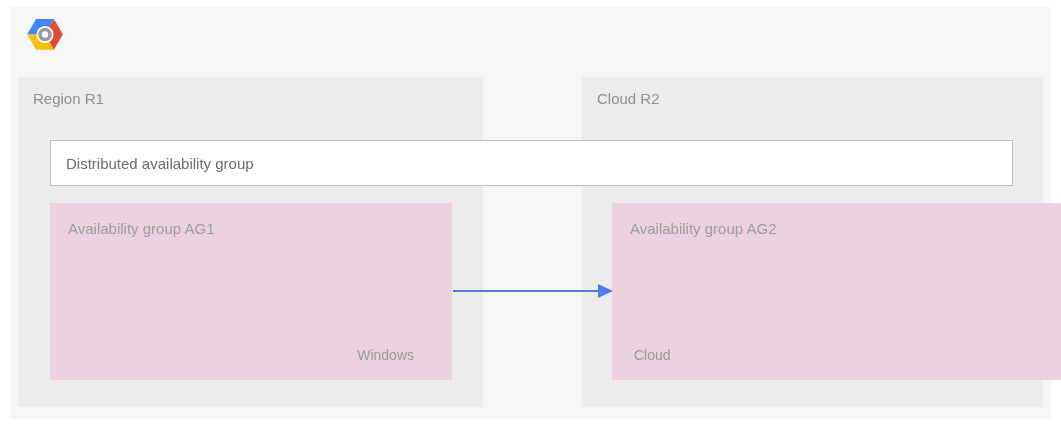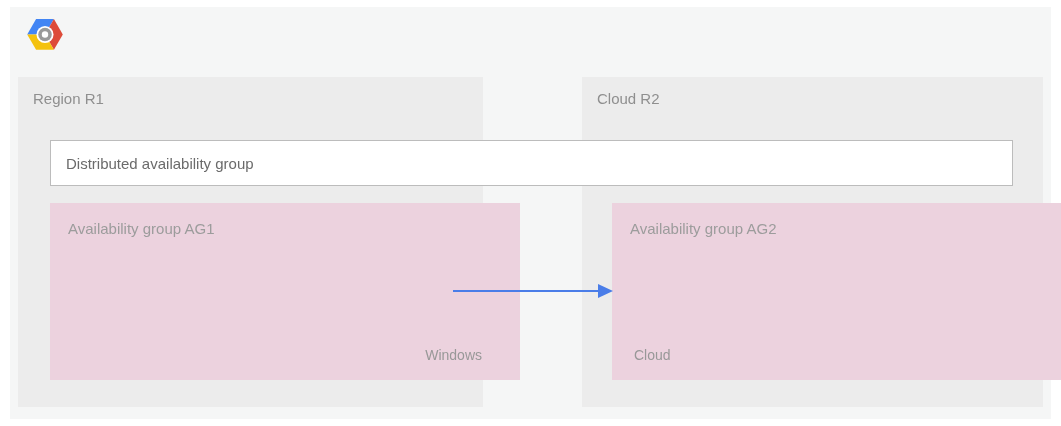--- a/index.html
+++ b/index.html
@@ -64,21 +64,21 @@
     color: #6b6b6b;
   }
   
   .ag-box {
     position: absolute;
     top: 196px;
     height: 177px;
     background: #ecd2de;
     z-index: 2;
   }
-  .ag1 { left: 40px;  width: 470px; }
+  .ag1 { left: 40px;  width: 402px; }
   .ag2 { left: 602px; width: 484px; }
   .ag-label {
     position: absolute;
     left: 18px; top: 17px;
     font-size: 15px;
     color: #9c9c9c;
   }
   .os-label {
     position: absolute;
     bottom: 17px;

